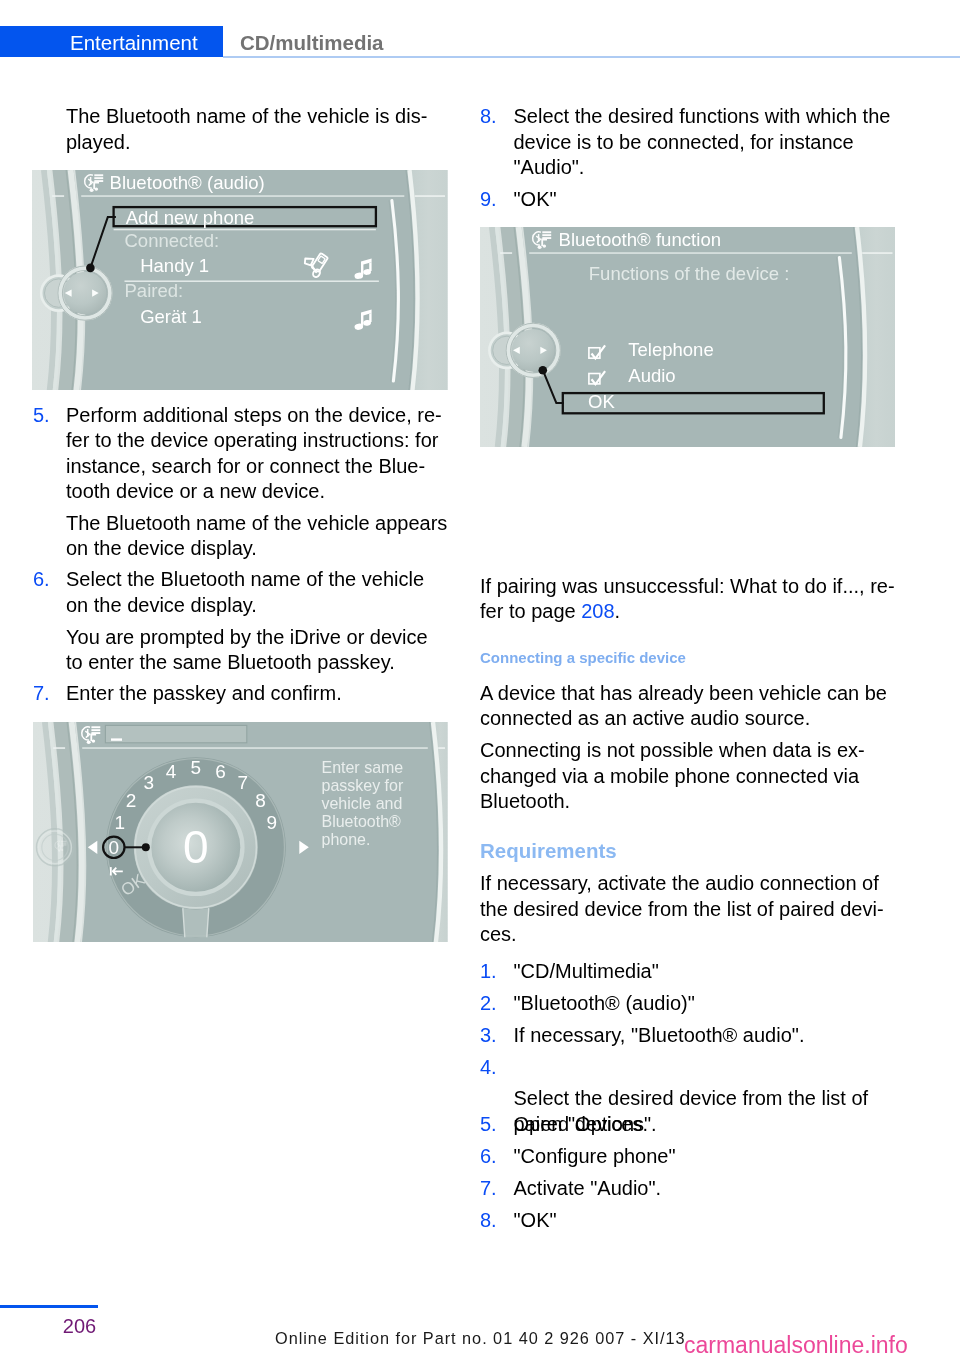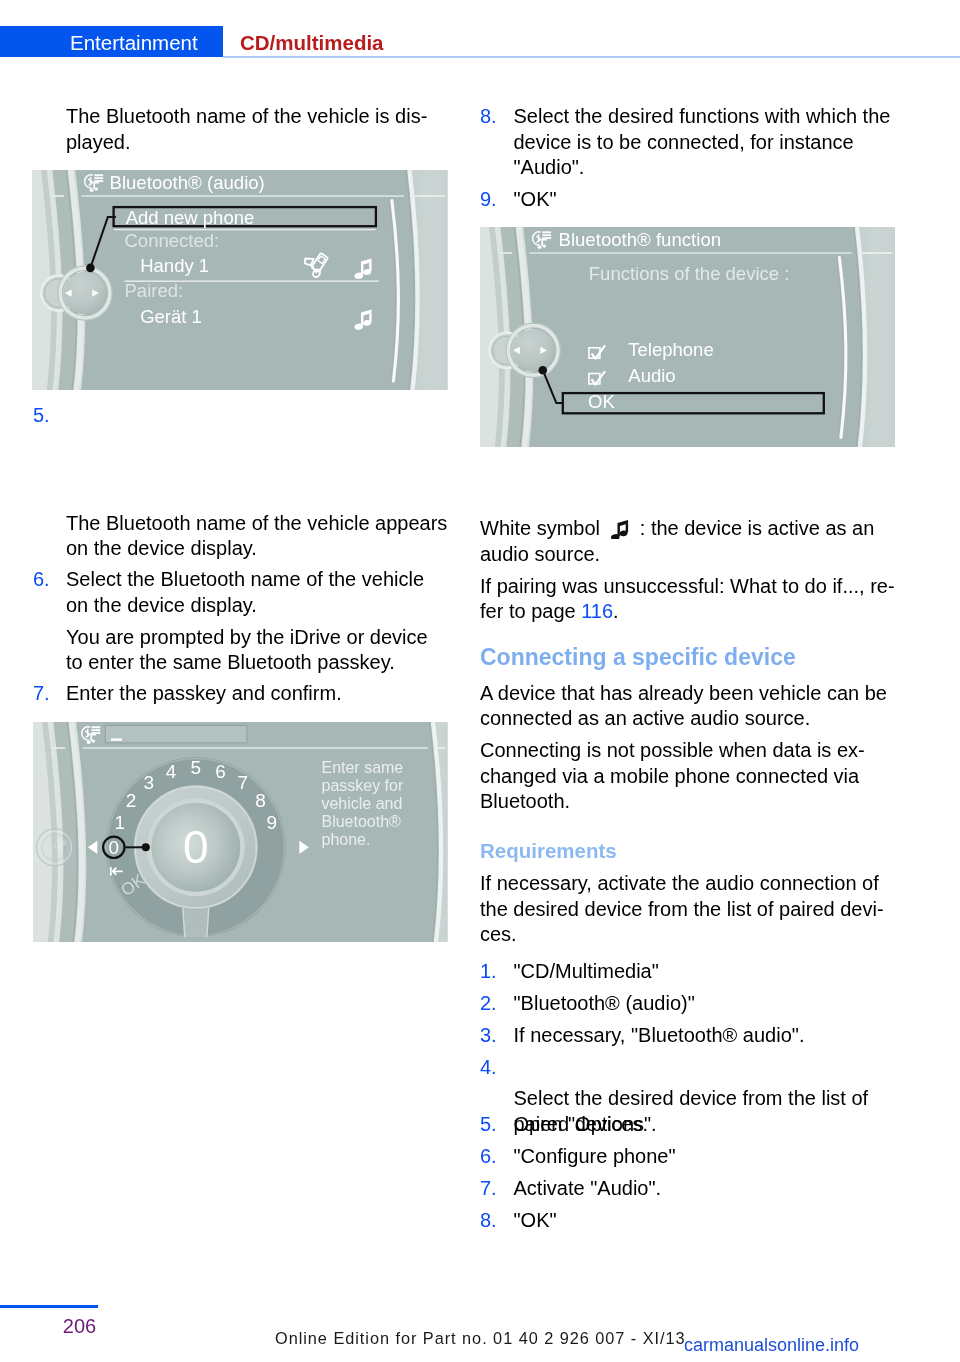--- a/index.html
+++ b/index.html
@@ -5,45 +5,45 @@
   html,body{margin:0;padding:0;}
   body{width:960px;height:1362px;background:#ffffff;
        font-family:"Liberation Sans",sans-serif;position:relative;overflow:hidden;
        -webkit-font-smoothing:antialiased;}
   .page{position:absolute;left:0;top:0;width:960px;height:1362px;}
 
   
   .hdr-chip{position:absolute;left:0;top:26px;width:223px;height:31px;background:#0355ee;}
   .hdr-label{position:absolute;left:70px;top:30px;color:#fff;font-weight:normal;font-size:20.5px;
                  line-height:25px;white-space:nowrap;}
-  .hdr-sub{position:absolute;left:240px;top:30px;color:#b91c1c;font-weight:bold;font-size:20.5px;
+  .hdr-sub{position:absolute;left:240px;top:30px;color:#737373;font-weight:bold;font-size:20.5px;
            line-height:25px;white-space:nowrap;}
   .hdr-rule{position:absolute;left:223px;top:56px;width:737px;height:1.5px;background:#aecbf3;}
 
   
   
   .tx{position:absolute;font-size:20px;line-height:25.4px;color:#000;
       white-space:pre-wrap;letter-spacing:0;}
   .num{position:absolute;color:#0a4cf5;font-size:20px;line-height:25.4px;}
-  h2.sec{position:absolute;margin:0;color:#7faef0;font-size:23px;font-weight:bold;line-height:25.4px;white-space:nowrap;}
+  h2.sec{position:absolute;margin:0;color:#7faef0;font-size:15px;font-weight:bold;line-height:25.4px;white-space:nowrap;}
   h3.sub{position:absolute;margin:0;color:#8cb9f2;font-size:20.5px;font-weight:bold;line-height:25.4px;white-space:nowrap;}
   .lnk{color:#0a4cf5;}
 
   
   .idrive{position:absolute;overflow:hidden;}
   .idrive svg{display:block;}
   .note-ico{display:inline-block;width:17.5px;height:19.6px;vertical-align:-4.1px;position:relative;}
   .note-ico svg{position:absolute;left:0;top:0;}
 
   
   .ft-rule{position:absolute;left:0;top:1305px;width:98.2px;height:3.4px;background:#0355ee;}
   .ft-page{position:absolute;left:62.8px;top:1314px;font-size:20px;line-height:25.4px;color:#701a75;}
   .ft-mid{position:absolute;left:275px;top:1328.4px;font-size:16.3px;line-height:20px;color:#1a1a1a;letter-spacing:0.97px;
           white-space:nowrap;}
-  .wm{position:absolute;left:684px;top:1328.5px;font-size:18px;line-height:32px;color:#1d4ed8;
+  .wm{position:absolute;left:684px;top:1328.5px;font-size:23px;line-height:32px;color:#ec4899;
       white-space:nowrap;}
 </style>
 </head>
 <body>
 
 <div class="page">
 
   <div class="hdr-chip"></div>
   <div class="hdr-label">Entertainment</div>
   <div class="hdr-sub">CD/multimedia</div>
@@ -432,20 +432,24 @@
           <text x="288.5" y="104.9">Bluetooth®</text>
           <text x="288.5" y="122.7">phone.</text>
    </g>
   </svg>
     </div>
 
   <div class="tx" style="left:66px;top:104.4px;width:380px">The Bluetooth name of the vehicle is dis-
 played.</div>
 
   <div class="num" style="left:33px;top:402.7px">5.</div>
+  <div class="tx" style="left:66px;top:402.7px;width:380px">Perform additional steps on the device, re-
+fer to the device operating instructions: for
+instance, search for or connect the Blue-
+tooth device or a new device.</div>
 
   <div class="tx" style="left:66px;top:510.8px;width:385px">The Bluetooth name of the vehicle appears
 on the device display.</div>
 
   <div class="num" style="left:33px;top:567.2px">6.</div>
   <div class="tx" style="left:66px;top:567.2px;width:380px">Select the Bluetooth name of the vehicle
 on the device display.</div>
 
   <div class="tx" style="left:66px;top:624.8px;width:380px">You are prompted by the iDrive or device
 to enter the same Bluetooth passkey.</div>
@@ -455,32 +459,23 @@
 
   <div class="num" style="left:480px;top:104.2px">8.</div>
   <div class="tx" style="left:513.5px;top:104.2px;width:390px">Select the desired functions with which the
 device is to be connected, for instance
 "Audio".</div>
 
   <div class="num" style="left:480px;top:186.6px">9.</div>
   <div class="tx" style="left:513.5px;top:186.6px;width:390px">"OK"</div>
 
 
-  <div class="tx" style="left:480px;top:516.4px;width:420px"><span>White symbol  </span><span class="note-ico"><svg width="17.5" height="19.6" viewBox="0 0 17.5 19.6" xmlns="http://www.w3.org/2000/svg">
-          <g transform="translate(0,0) scale(1)" fill="#111111">
-    <path d="M6.5,3.0 L17.1,0.0 L17.1,3.6 L8.9,5.9 L8.9,16.1 L6.5,16.1 Z"></path>
-    <ellipse cx="4.3" cy="17.2" rx="4.3" ry="3.1" transform="rotate(-9 4.3 17.2)"></ellipse>
-    <path d="M14.7,4.3 L17.1,3.6 L17.1,12.4 L14.7,12.4 Z"></path>
-    <ellipse cx="12.6" cy="13.4" rx="3.9" ry="2.9" transform="rotate(-9 12.6 13.4)"></ellipse>
-  </g>
-        </svg></span><span>  : the device is active as an
-audio source.</span></div>
 
   <div class="tx" style="left:480px;top:573.8px;width:450px"><span>If pairing was unsuccessful: What to do if..., re-
-fer to page </span><span class="lnk">116</span><span>.</span></div>
+fer to page </span><span class="lnk">208</span><span>.</span></div>
 
   <h2 class="sec" style="left:480px;top:644.5px">Connecting a specific device</h2>
 
   <div class="tx" style="left:480px;top:680.8px;width:420px">A device that has already been vehicle can be
 connected as an active audio source.</div>
 
   <div class="tx" style="left:480px;top:738.1px;width:420px">Connecting is not possible when data is ex-
 changed via a mobile phone connected via
 Bluetooth.</div>
 

